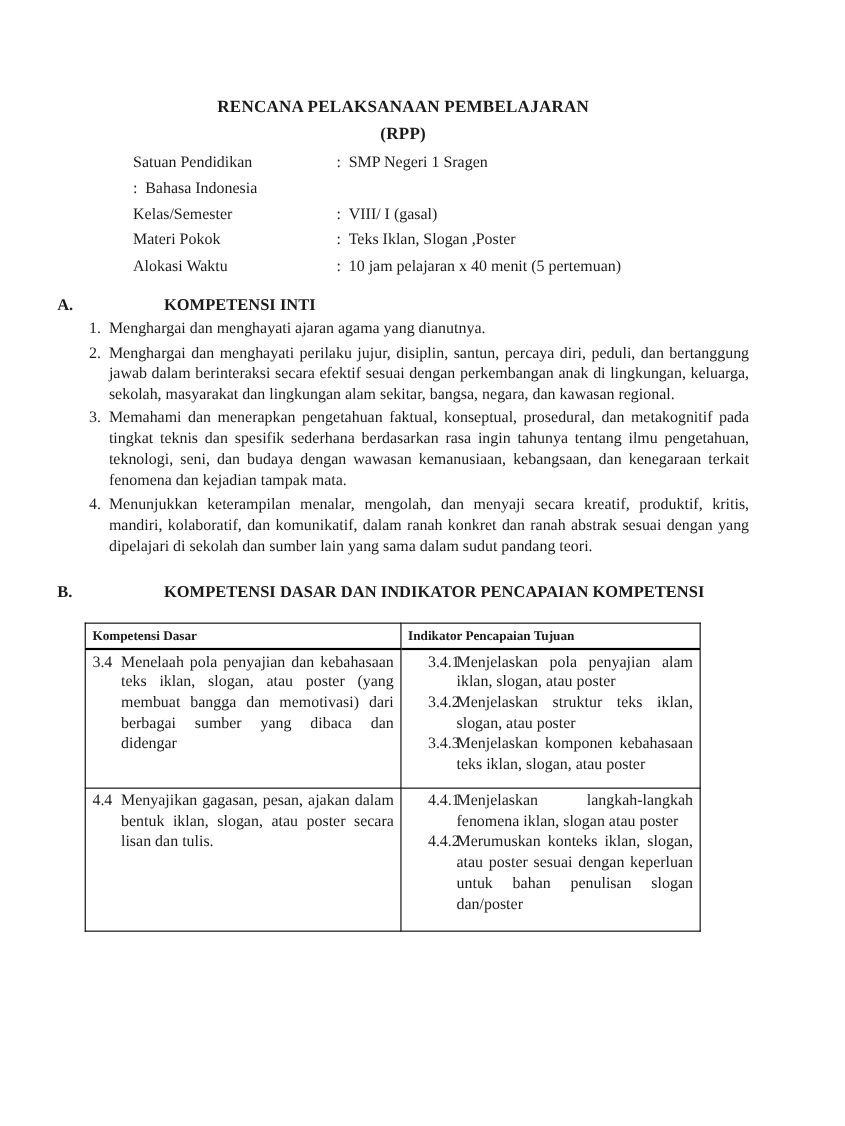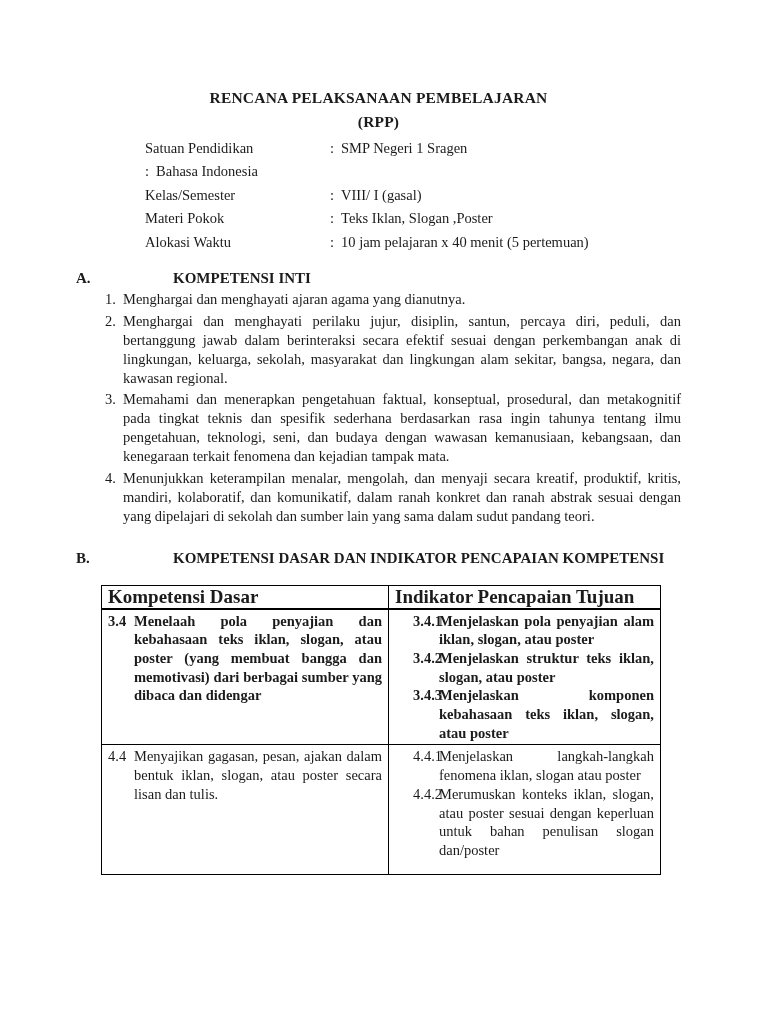--- a/index.html
+++ b/index.html
@@ -1,21 +1,21 @@
 <!DOCTYPE html>
 <html><head>
 <meta charset="utf-8">
 <style>
   html,body{margin:0;padding:0;}
   body{
     width:768px;height:1024px;overflow:hidden;background:#ffffff;
     font-family:"Liberation Serif","DejaVu Serif",serif;
     color:#1b1b1b;font-size:14.5px;line-height:19px;
   }
-  .page{padding:86px 87px 0 76px;box-sizing:border-box;width:768px;height:1024px;}
+  .page{padding:86px 87px 0 52px;box-sizing:border-box;width:768px;height:1024px;}
 
   .doc-title,.doc-subtitle{
     font-weight:bold;font-size:15.5px;text-align:center;line-height:24px;letter-spacing:.2px;
   }
 
   .meta{margin-top:3px;margin-left:69px;}
   .meta-row{display:flex;line-height:23.4px;}
   .meta-label{width:185px;flex:none;}
   .meta-sep{flex:none;margin-right:7px;}
   .meta-value{flex:none;white-space:nowrap;}
@@ -27,25 +27,25 @@
   .sec-letter{position:absolute;left:0;top:0;text-indent:0;}
 
   .ki-list{margin-top:2px;}
   .ki-item{position:relative;padding-left:47px;margin-bottom:2.5px;text-align:justify;}
   .ki-num{position:absolute;left:29px;top:0;}
 
   .kd-table{margin:17px 0 0 25px;border-collapse:collapse;width:559px;table-layout:fixed;}
   .kd-table th,.kd-table td{border:1px solid #000;vertical-align:top;box-sizing:border-box;}
   .kd-table th{
     font-weight:bold;text-align:left;padding:1px 6px;line-height:20px;
-    border-bottom:2px solid #000;font-size:19px;
+    border-bottom:2px solid #000;font-size:12px;
   }
   .kd-table td{padding:2px 6px;line-height:18.7px;}
   td.ind-cell{padding-left:4px;}
-  tr.row-1 td{height:127px;font-weight:bold;}
+  tr.row-1 td{height:127px;}
   tr.row-2 td{height:130px;}
 
   .kd-item{position:relative;padding-left:26px;text-align:justify;}
   .kd-num{position:absolute;left:0;top:0;}
   .ind-item{position:relative;padding-left:46px;text-align:justify;}
   .ind-num{position:absolute;left:0;top:0;margin-left:20px;}
 </style>
 </head>
 <body>
 

